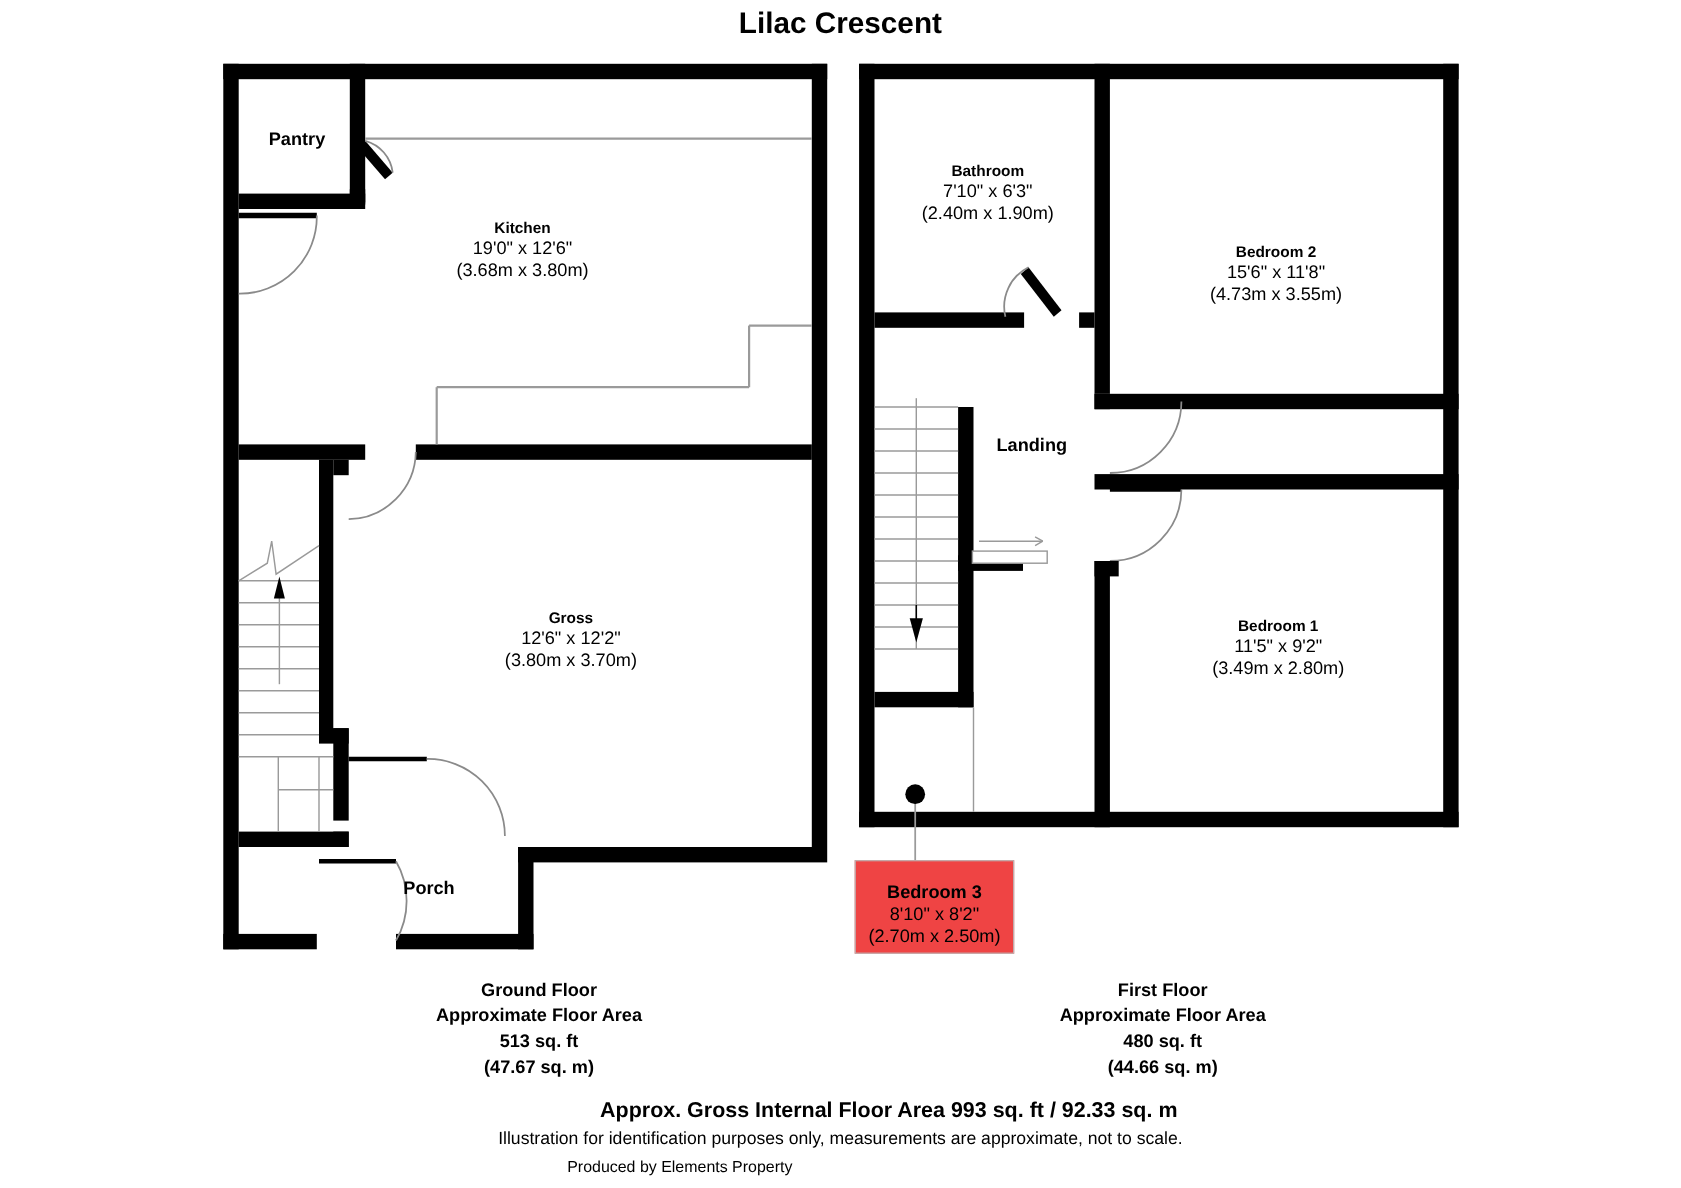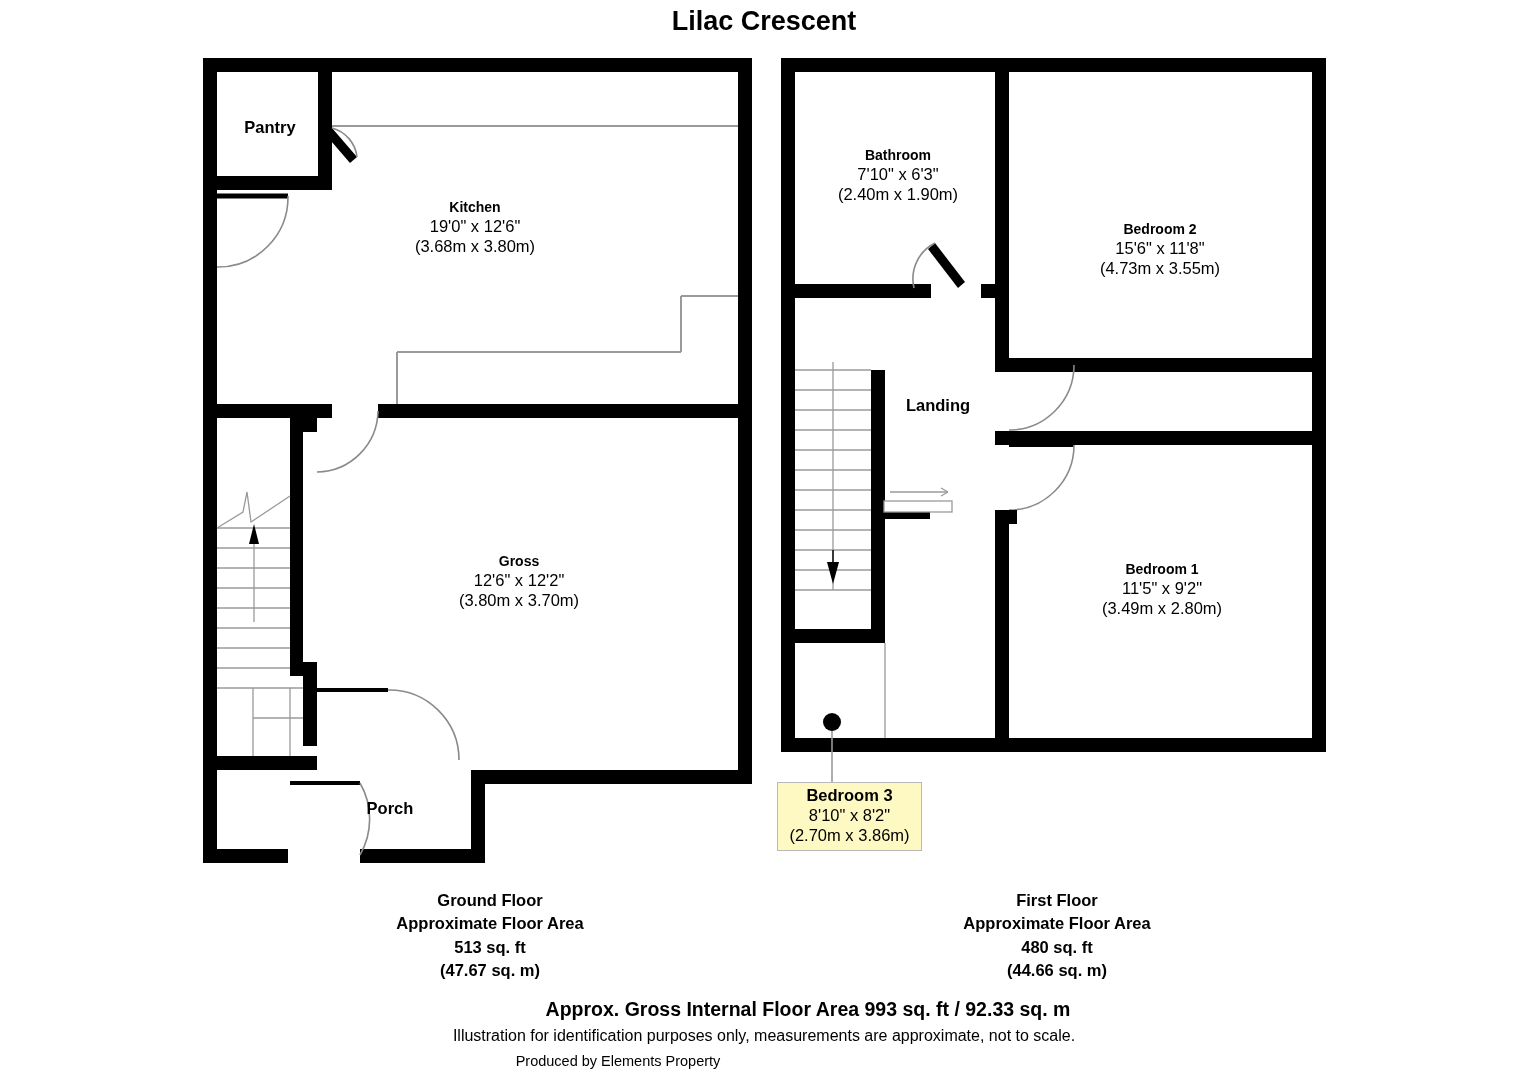--- a/index.html
+++ b/index.html
@@ -53,24 +53,24 @@
     font-size: 16.5px;
     font-weight: normal;
     display: block;
   }
   .room-label.single .rl-name {
     font-size: 16.5px;
   }
   .callout-box {
     position: absolute;
     border: 1px solid #b9b9b9;
-    background: #fef9c3;
+    background: #ef4444;
     text-align: center;
     line-height: 1.22;
-    padding: 2px 6px 5px 6px;
+    padding: 18px 6px 5px 6px;
     box-sizing: border-box;
     white-space: nowrap;
   }
   .callout-box .rl-name {
     font-size: 16.5px;
     font-weight: bold;
     display: block;
   }
   .callout-box .rl-dim {
     font-size: 16.5px;
@@ -301,21 +301,21 @@
 
   <div class="room-label" style="left:1062px; top:561px; width:200px;">
     <span class="rl-name">Bedroom 1</span>
     <span class="rl-dim">11'5" x 9'2"</span>
     <span class="rl-dim">(3.49m x 2.80m)</span>
   </div>
 
   <div class="callout-box" style="left:777px; top:782px; width:145px;">
     <span class="rl-name">Bedroom 3</span>
     <span class="rl-dim">8'10" x 8'2"</span>
-    <span class="rl-dim">(2.70m x 3.86m)</span>
+    <span class="rl-dim">(2.70m x 2.50m)</span>
   </div>
 
   <div class="floor-summary" style="left:340px; top:889px; width:300px;">
     <span>Ground Floor</span>
     <span>Approximate Floor Area</span>
     <span>513 sq. ft</span>
     <span>(47.67 sq. m)</span>
   </div>
 
   <div class="floor-summary" style="left:907px; top:889px; width:300px;">

